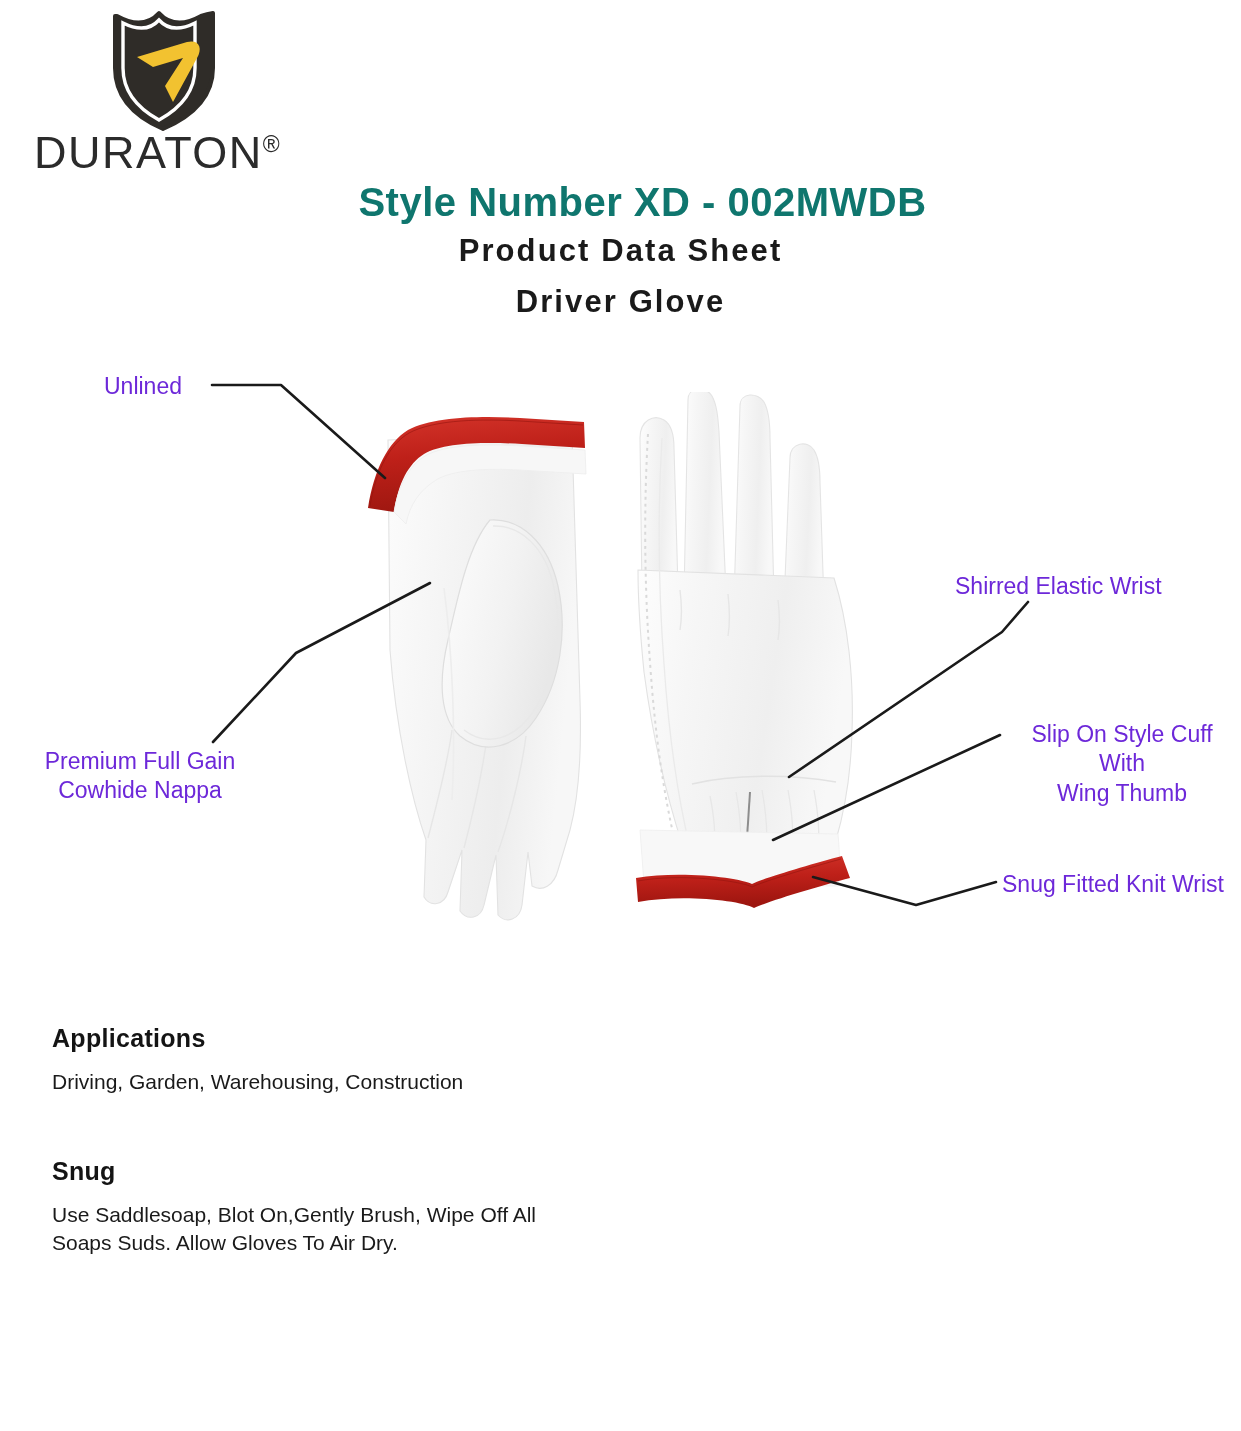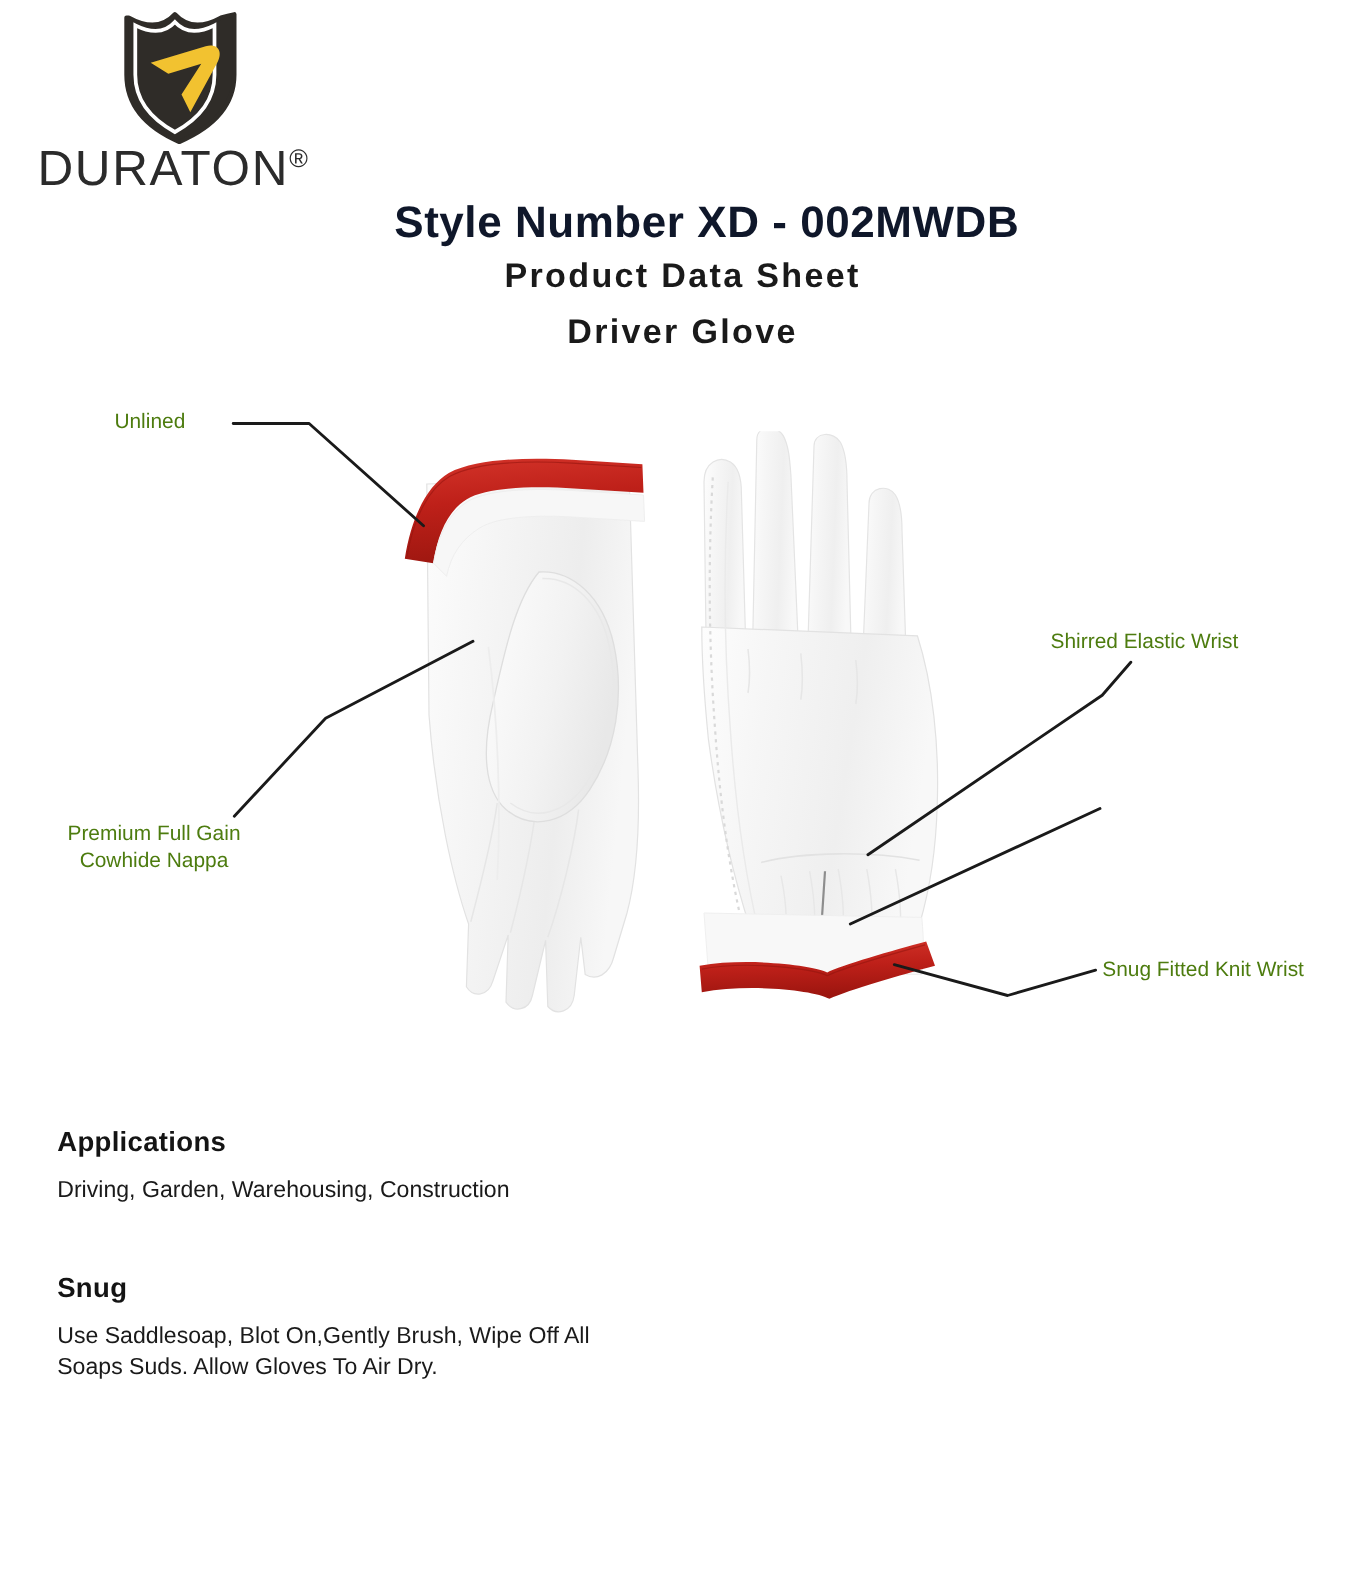--- a/index.html
+++ b/index.html
@@ -61,21 +61,21 @@
     position: absolute;
     left: 0;
     top: 178px;
     width: 1241px;
     text-align: center;
   }
   .title-main {
     font-size: 40px;
     font-weight: bold;
     letter-spacing: 0.5px;
-    color: #0f172a;
+    color: #0f766e;
     line-height: 1.22;
     margin: 0;
     padding-left: 44px;
   }
   .title-sub {
     font-size: 31px;
     font-weight: bold;
     letter-spacing: 2.1px;
     color: #1a1a1a;
     line-height: 1.55;
@@ -101,23 +101,23 @@
   #leader-lines {
     position: absolute;
     left: 0;
     top: 0;
     width: 1241px;
     height: 640px;
     pointer-events: none;
   }
   .callout {
     position: absolute;
-    font-size: 19px;
+    font-size: 23px;
     font-weight: 400;
-    color: #4d7c0f;
+    color: #6d28d9;
     line-height: 1.28;
     white-space: pre-line;
   }
   .callout.right { text-align: center; }
   .callout.left-al { text-align: left; }
   .callout.ctr { text-align: center; }
 
   #cal-unlined      { left: 104px;  top: 22px;  }
   #cal-premium      { left: 16px;   top: 397px; width: 248px; text-align: center; }
   #cal-shirred      { left: 955px;  top: 222px; }
@@ -293,20 +293,22 @@
         <polyline points="789,427 1002,282 1028,252"></polyline>
         <polyline points="773,490 1000,385"></polyline>
         <polyline points="813,527 916,555 996,532"></polyline>
       </g>
     </svg>
 
     <div class="callout left-al" id="cal-unlined">Unlined</div>
     <div class="callout ctr" id="cal-premium">Premium Full Gain
 Cowhide Nappa</div>
     <div class="callout right" id="cal-shirred">Shirred Elastic Wrist</div>
+    <div class="callout right" id="cal-slipon">Slip On Style Cuff With
+Wing Thumb</div>
     <div class="callout right" id="cal-snug">Snug Fitted Knit Wrist</div>
   </div>
 
   <div class="section-head" id="applications-head">Applications</div>
   <div class="section-body" id="applications-body">Driving, Garden, Warehousing, Construction</div>
 
   <div class="section-head" id="care-head">Snug</div>
   <div class="section-body" id="care-body">Use Saddlesoap, Blot On,Gently Brush, Wipe Off All
 Soaps Suds. Allow Gloves To Air Dry.</div>
 

